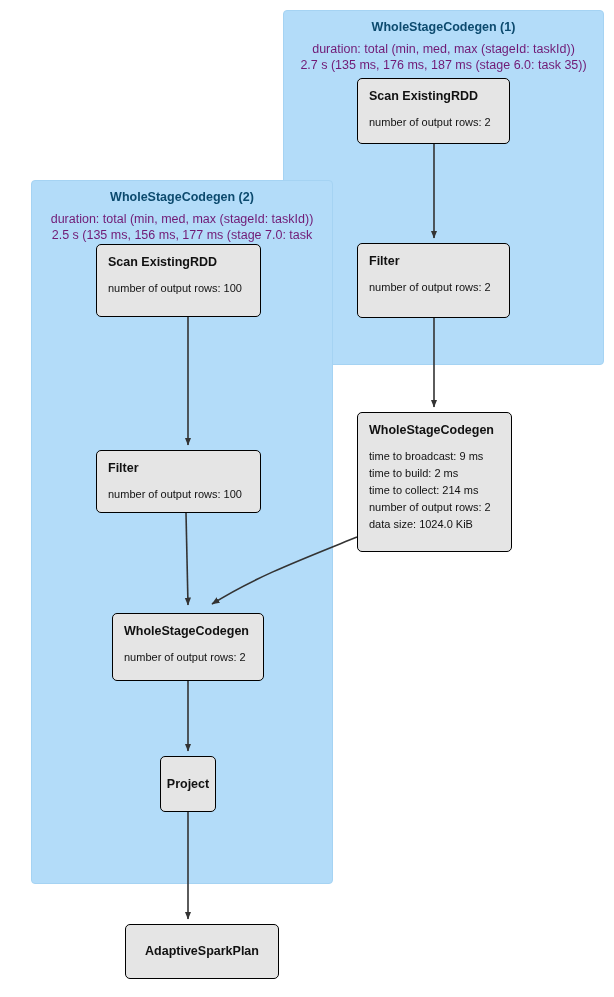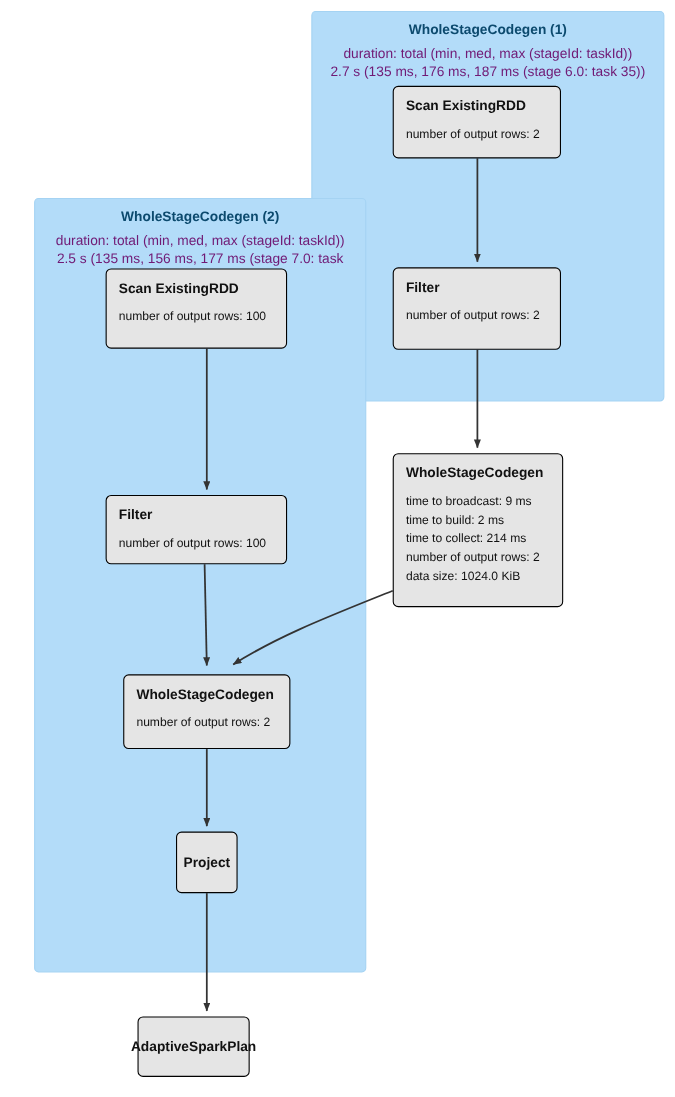--- a/index.html
+++ b/index.html
@@ -153,17 +153,17 @@
 
   <div class="node" style="left:112px; top:613px; width:152px; height:68px;">
     <div class="node-title">WholeStageCodegen</div>
     <div class="node-metrics">number of output rows: 2</div>
   </div>
 
   <div class="node centered" style="left:160px; top:756px; width:56px; height:56px;">
     <div class="node-title">Project</div>
   </div>
 
-  <div class="node centered" style="left:125px; top:924px; width:102px; height:55px;">
+  <div class="node centered" style="left:125px; top:924px; width:154px; height:55px;">
     <div class="node-title">AdaptiveSparkPlan</div>
   </div>
 
 </div>
 
 </body></html>

